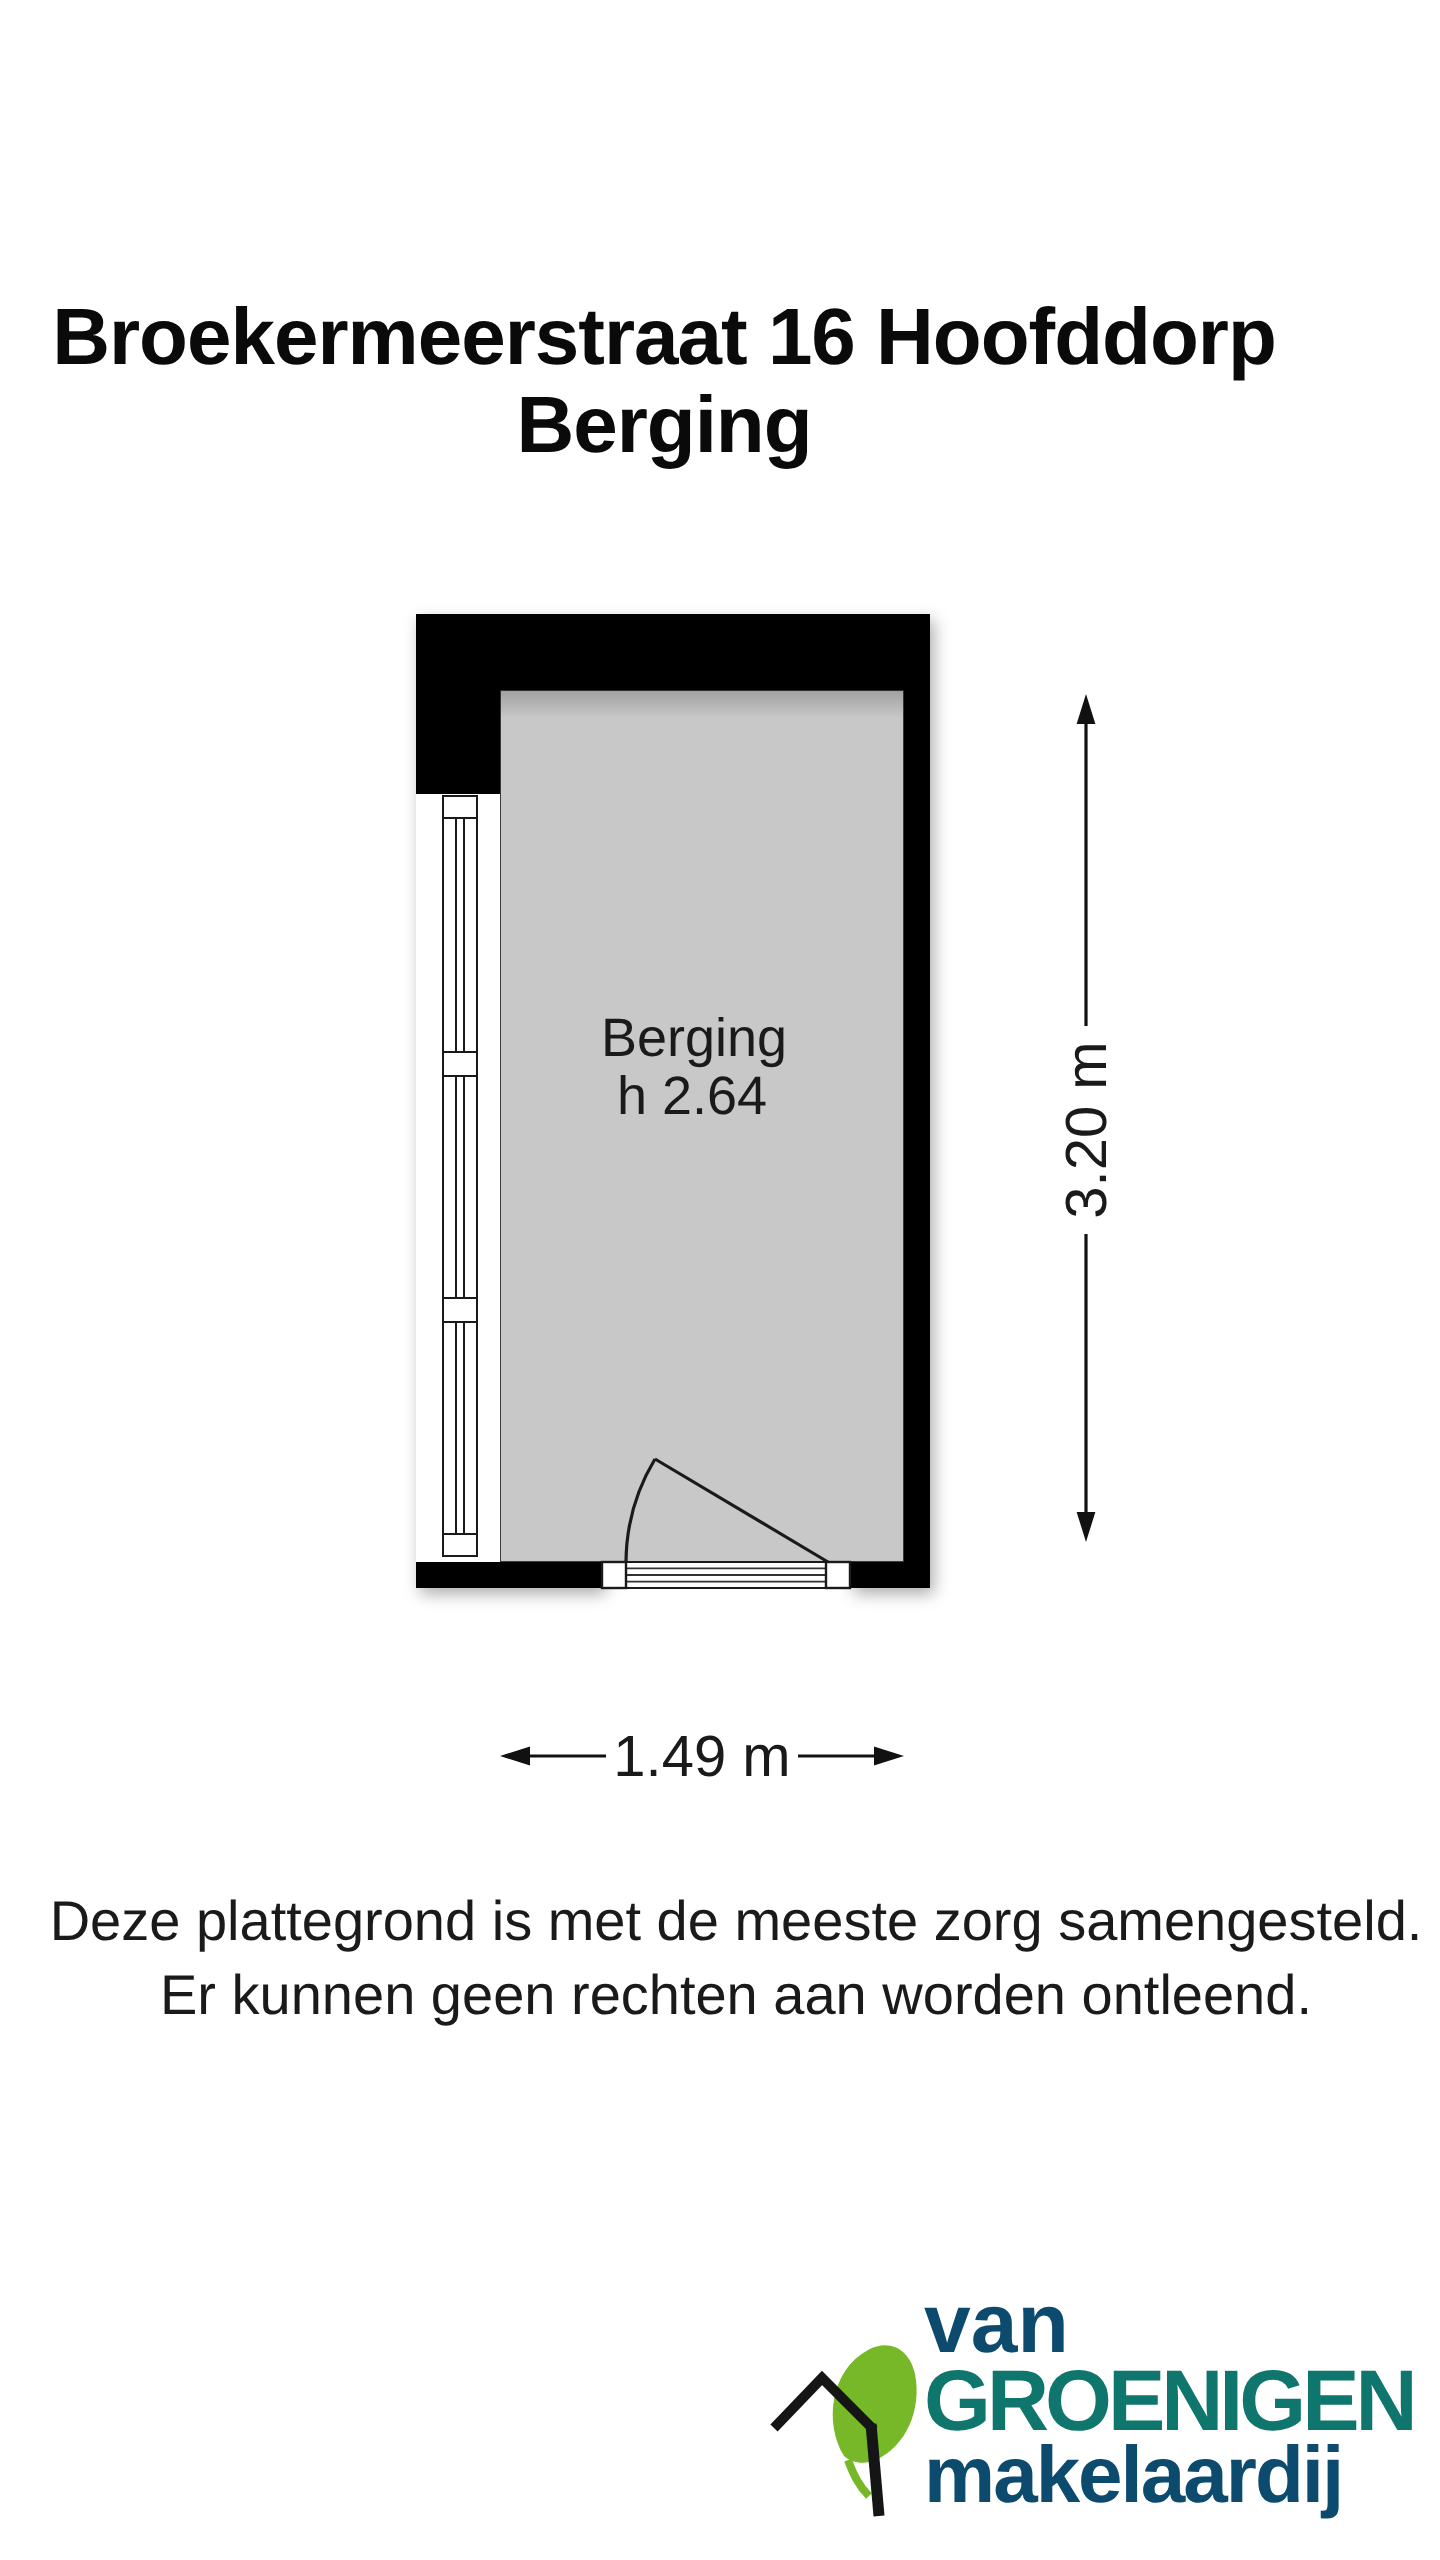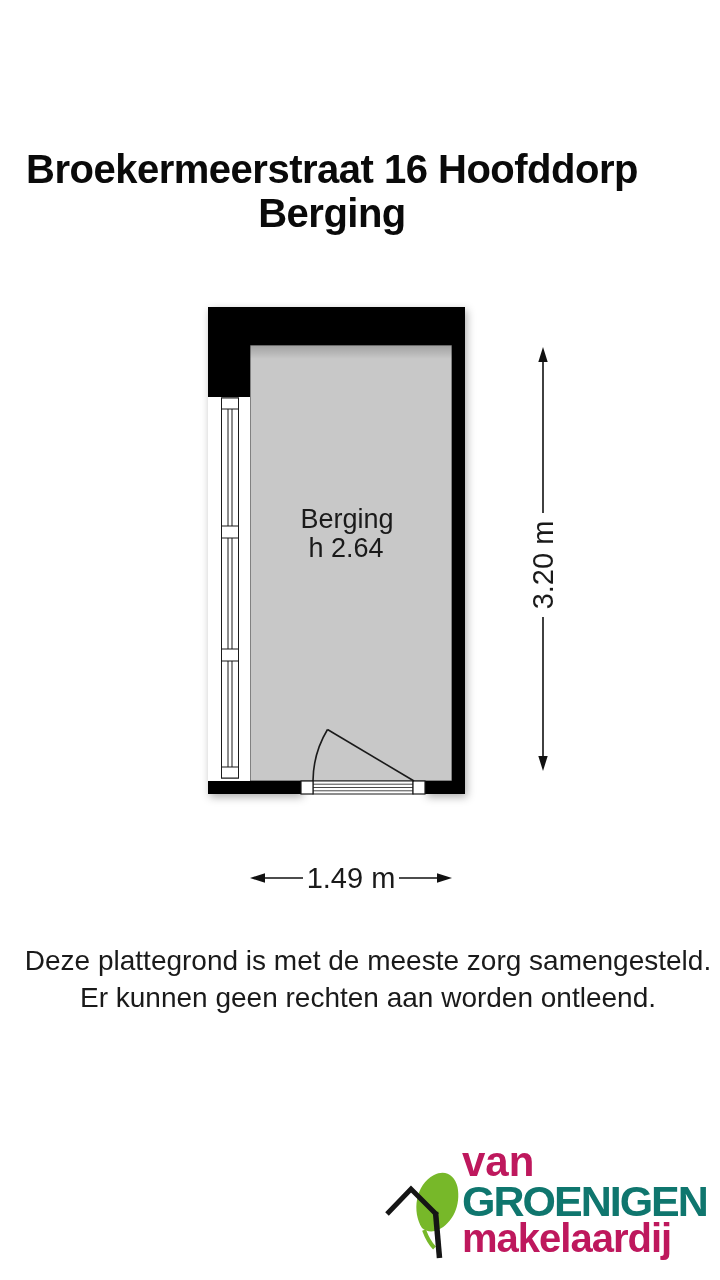--- a/index.html
+++ b/index.html
@@ -23,21 +23,21 @@
   .room-label{font-size:27px;}
   .dim-label{font-size:29px;}
   .walls{filter:drop-shadow(2px 3px 4px rgba(0,0,0,0.32));}
   
   .disclaimer{
     left:8px;top:942px;width:720px;text-align:center;
     font-size:28px;line-height:37px;color:#1a1a1a;
   }
   
   .logo-house{left:384px;top:1168px;width:78px;height:92px;}
-  .logo-word{white-space:nowrap;line-height:1;font-weight:700;color:#be185d;}
+  .logo-word{white-space:nowrap;line-height:1;font-weight:700;color:#0c4a6e;}
   .logo-van{left:462px;top:1141px;font-size:42px;}
   .logo-groenigen{left:462px;top:1180px;font-size:43px;letter-spacing:-2px;color:#0f766e;}
   .logo-makelaardij{left:462px;top:1218px;font-size:40px;letter-spacing:-1px;}
 </style>
 </head>
 <body>
 
 <div class="abs title">
   <div>Broekermeerstraat 16 Hoofddorp</div>
   <div>Berging</div>

